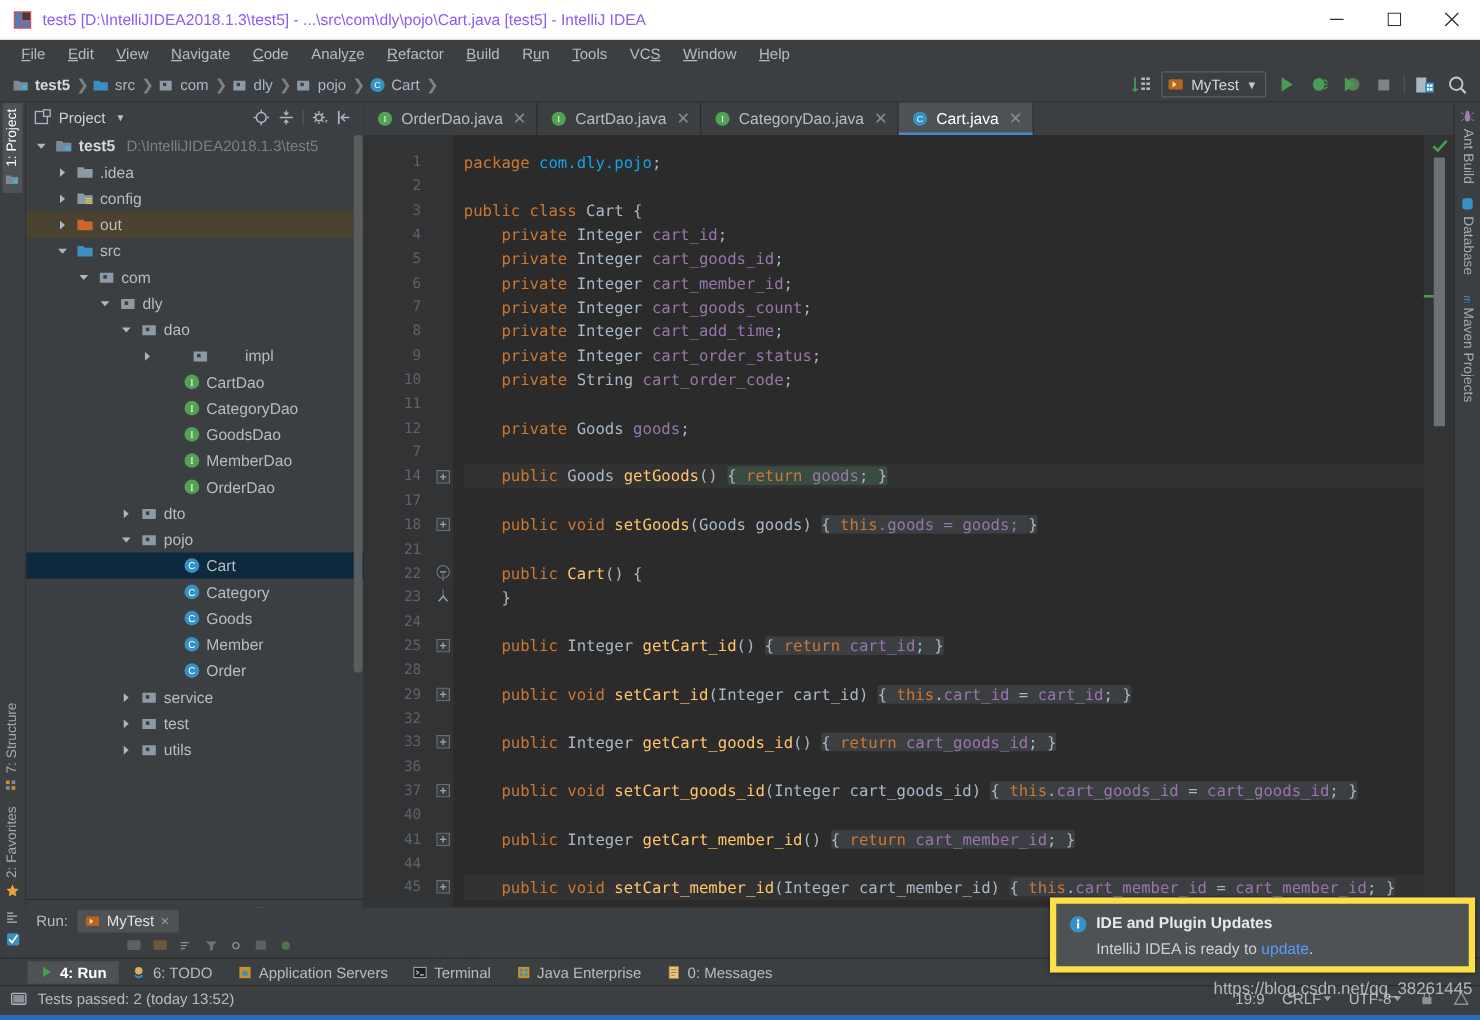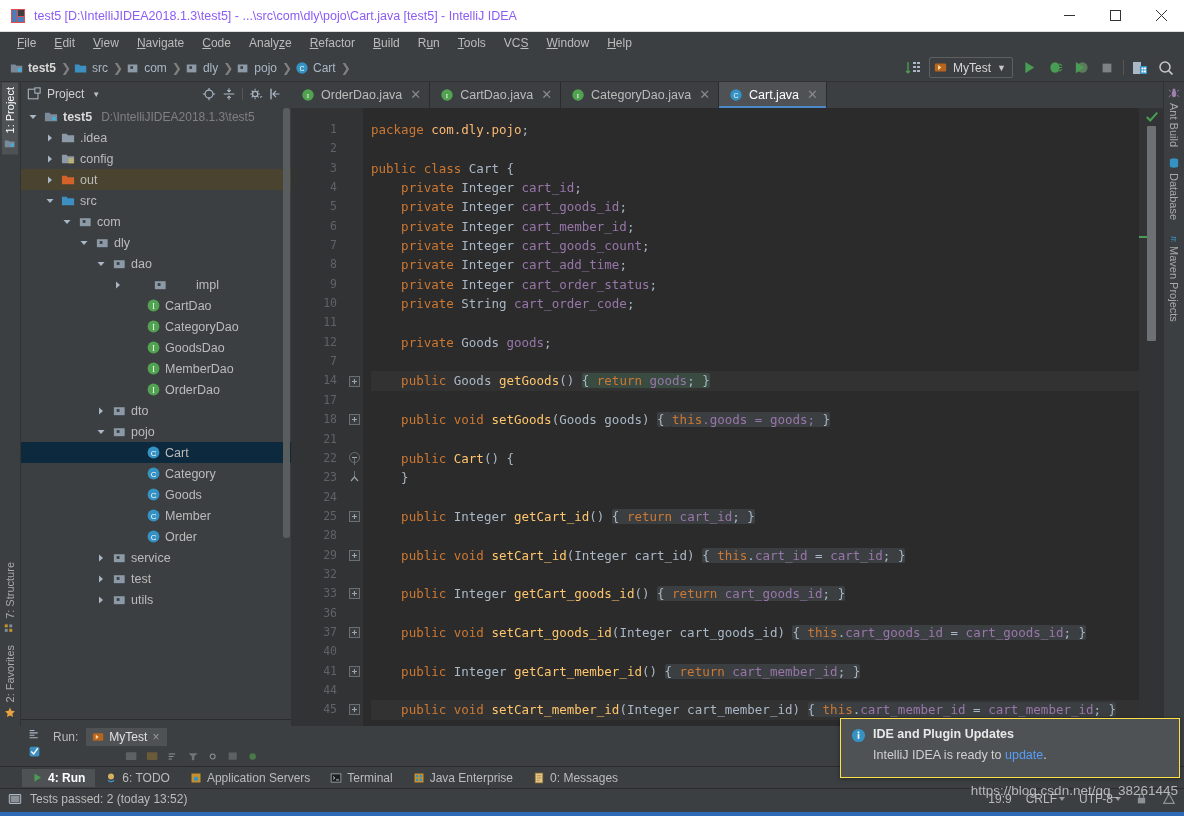--- a/index.html
+++ b/index.html
@@ -133,31 +133,31 @@
 
   .breadcrumbbar {
     height:22px; background:#313335; display:flex; align-items:center;
     padding-left:56px; gap:6px; font-size:12px; color:#a9b7c6; border-top:1px solid #2b2b2b;
   }
   .bc-sep { color:#808080; }
 
   
   .balloon {
     position:absolute; right:4px; top:718px; width:340px; height:60px;
-    background:#4e5254; border:1px solid #fde047; padding:8px 10px;
+    background:#4e5254; border:5px solid #fde047; padding:8px 10px;
     box-shadow:0 1px 4px rgba(0,0,0,.4); z-index:20;
   }
   .balloon .b-title { font-size:12.5px; font-weight:bold; color:#e8e8e8; margin-left:22px; }
   .balloon .b-body { font-size:12.5px; color:#d0d0d0; margin-top:7px; margin-left:22px; }
   .balloon .b-body a { color:#589df6; text-decoration:none; }
   .balloon .b-icon { position:absolute; left:10px; top:9px; }
 
   
   .bottomwrap { position:absolute; left:0; right:0; top:726px; height:90px; }
-  .runwin { position:absolute; left:0; top:0; right:0; height:40px; background:#3c3f41; display:flex;padding-left:24px; }
+  .runwin { position:absolute; left:0; top:0; right:0; height:40px; background:#3c3f41; display:flex; }
   .runstrip { width:21px; flex:0 0 21px; background:#3c3f41; display:flex; flex-direction:column; align-items:center; padding-top:2px; gap:4px; }
   .runmain { flex:1; }
   .run-head { height:22px; display:flex; align-items:center; gap:8px; padding-left:8px; }
   .run-head .rl { font-size:12px; color:#bbbbbb; }
   .run-tab { display:flex; align-items:center; gap:5px; background:#4e5254; padding:2px 8px 2px 6px; font-size:12px; color:#e0e0e0; }
   .run-tab .x { color:#999; font-size:12px; }
   .run-toolbar { height:16px; display:flex; align-items:center; gap:7px; padding-left:80px; overflow:hidden; }
 
   .twbar {
     position:absolute; left:0; right:0; top:40px; height:22px; background:#3c3f41;
@@ -897,21 +897,21 @@
             </div>
             <div class="fslot"></div>
             <div class="fslot">
               <svg width="11" height="11" viewBox="0 0 11 11">
                 <rect x="0.5" y="0.5" width="10" height="10" fill="#3a3d3f" stroke="#6b6f71"></rect>
                 <path d="M3 5.5h5M5.5 3v5" stroke="#a0a4a6" stroke-width="1.1"></path>
               </svg>
             </div>
           </div>
         <div class="codebox" id="codebox">
-            <div class="cline"><span style="color:#cc7832">package&nbsp;</span><span style="color:#fdba74">com.dly.pojo</span><span style="color:#a9b7c6">;</span></div>
+            <div class="cline"><span style="color:#cc7832">package&nbsp;</span><span style="color:#0ea5e9">com.dly.pojo</span><span style="color:#a9b7c6">;</span></div>
             <div class="cline">&nbsp;</div>
             <div class="cline"><span style="color:#cc7832">public&nbsp;class&nbsp;</span><span style="color:#a9b7c6">Cart</span><span style="color:#a9b7c6">&nbsp;{</span></div>
             <div class="cline"><span style="color:#cc7832">&nbsp;&nbsp;&nbsp;&nbsp;private&nbsp;</span><span style="color:#a9b7c6">Integer&nbsp;</span><span style="color:#9876aa">cart_id</span><span style="color:#a9b7c6">;</span></div>
             <div class="cline"><span style="color:#cc7832">&nbsp;&nbsp;&nbsp;&nbsp;private&nbsp;</span><span style="color:#a9b7c6">Integer&nbsp;</span><span style="color:#9876aa">cart_goods_id</span><span style="color:#a9b7c6">;</span></div>
             <div class="cline"><span style="color:#cc7832">&nbsp;&nbsp;&nbsp;&nbsp;private&nbsp;</span><span style="color:#a9b7c6">Integer&nbsp;</span><span style="color:#9876aa">cart_member_id</span><span style="color:#a9b7c6">;</span></div>
             <div class="cline"><span style="color:#cc7832">&nbsp;&nbsp;&nbsp;&nbsp;private&nbsp;</span><span style="color:#a9b7c6">Integer&nbsp;</span><span style="color:#9876aa">cart_goods_count</span><span style="color:#a9b7c6">;</span></div>
             <div class="cline"><span style="color:#cc7832">&nbsp;&nbsp;&nbsp;&nbsp;private&nbsp;</span><span style="color:#a9b7c6">Integer&nbsp;</span><span style="color:#9876aa">cart_add_time</span><span style="color:#a9b7c6">;</span></div>
             <div class="cline"><span style="color:#cc7832">&nbsp;&nbsp;&nbsp;&nbsp;private&nbsp;</span><span style="color:#a9b7c6">Integer&nbsp;</span><span style="color:#9876aa">cart_order_status</span><span style="color:#a9b7c6">;</span></div>
             <div class="cline"><span style="color:#cc7832">&nbsp;&nbsp;&nbsp;&nbsp;private&nbsp;</span><span style="color:#a9b7c6">String&nbsp;</span><span style="color:#9876aa">cart_order_code</span><span style="color:#a9b7c6">;</span></div>
             <div class="cline">&nbsp;</div>

